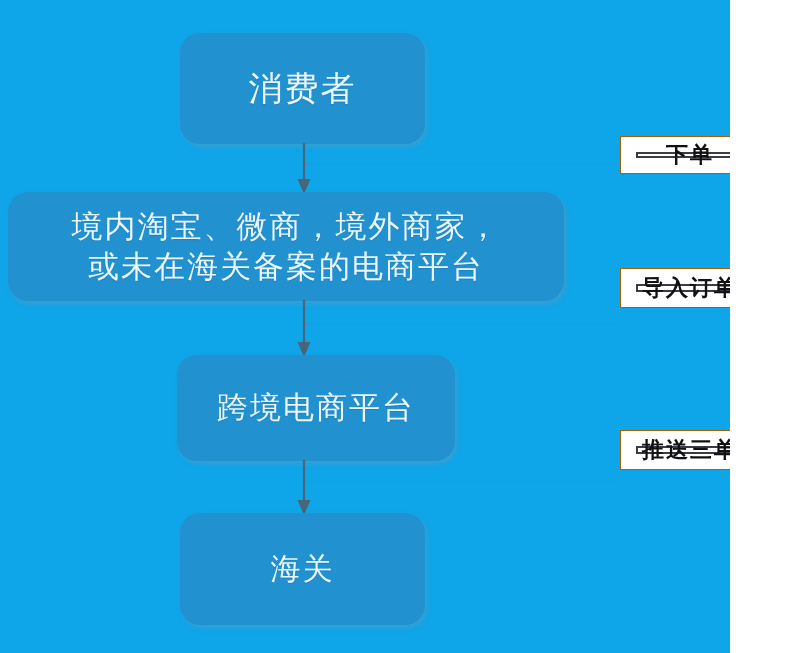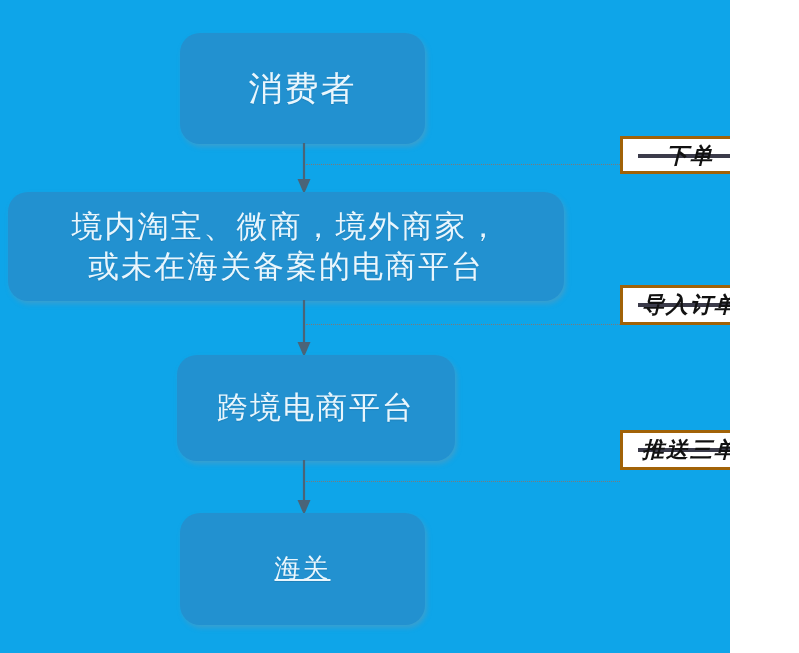--- a/index.html
+++ b/index.html
@@ -43,21 +43,21 @@
   #node-consumer      { left:180px; top:33px;  width:245px; height:111px; }
   #node-consumer .node-label { font-size: 34px; }
 
   #node-sellers       { left:8px;  top:192px; width:556px; height:109px; }
   #node-sellers .node-label { font-size: 31px; line-height: 1.28; }
 
   #node-platform      { left:163px; top:355px; width:278px; height:106px;margin-left:14px; }
   #node-platform .node-label { font-size: 31px; }
 
   #node-customs       { left:180px; top:513px; width:245px; height:112px; }
-  #node-customs .node-label { font-size: 26px; text-decoration: underline; }
+  #node-customs .node-label { font-size: 30px; }
 
   
   .connector {
     position: absolute;
     left: 296px;
     width: 16px;
   }
   .connector svg { display: block; overflow: visible; }
 
   #connector-1 { top: 143px; height: 52px; }
@@ -71,44 +71,43 @@
     border-top: 1px dotted #7b7b7b;
   }
   #leader-1 { left: 306px; top: 164px; width: 314px; }
   #leader-2 { left: 306px; top: 324px; width: 314px; }
   #leader-3 { left: 306px; top: 481px; width: 314px; }
 
   
   .callout {
     position: absolute;
     background: #ffffff;
-    border: 3px solid #a16207;
+    border: 1px solid #a16207;
     padding: 15px;
     box-sizing: border-box;
     display: flex;
-    font-style: italic;
   }
   .callout-inner {
     flex: 1 1 auto;
     border: 2px solid #3b3b4a;
     display: flex;
     align-items: center;
     justify-content: center;
     box-sizing: border-box;
   }
   .callout-label {
     color: #111111;
     font-family: "DejaVu Serif", "Liberation Serif", serif;
     font-weight: 700;
     font-size: 22px;
     letter-spacing: 2px;
     white-space: nowrap;
   }
   #callout-order   { left: 620px; top: 136px; width: 140px; height: 38px; }
-  #callout-import  { left: 620px; top: 285px; width: 140px; height: 40px; }
+  #callout-import  { left: 620px; top: 268px; width: 140px; height: 40px; }
   #callout-push    { left: 620px; top: 430px; width: 140px; height: 40px; }
 </style>
 </head>
 <body>
 
 <div id="canvas">
 
   <div class="node" id="node-consumer">
     <span class="node-label">消费者</span>
   </div>

